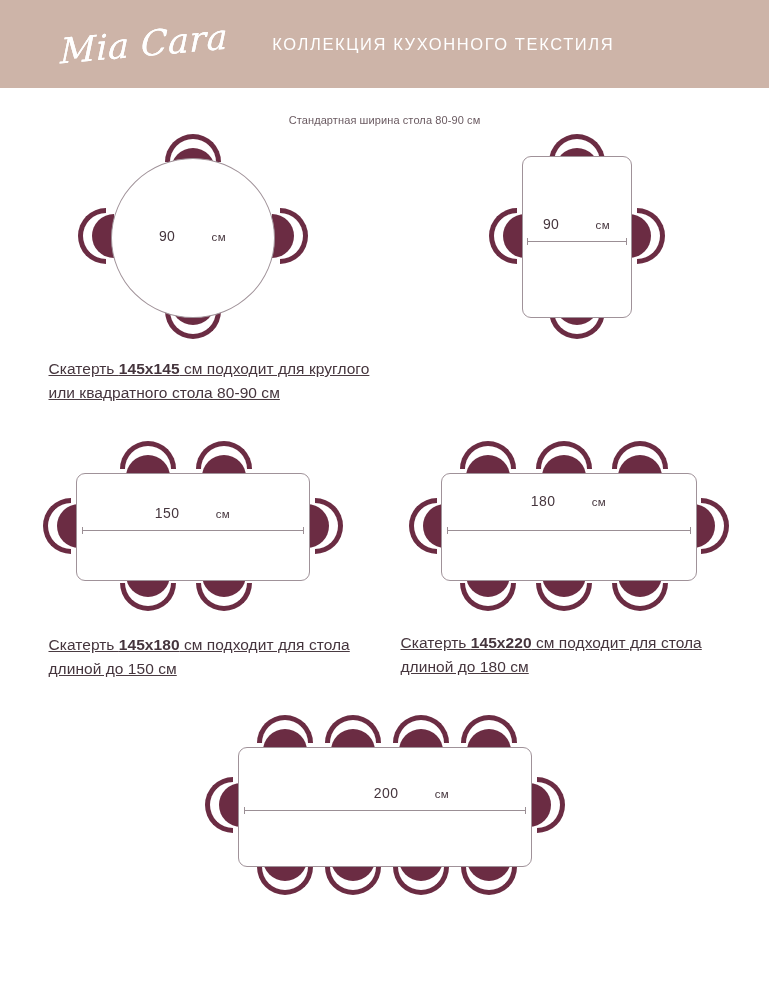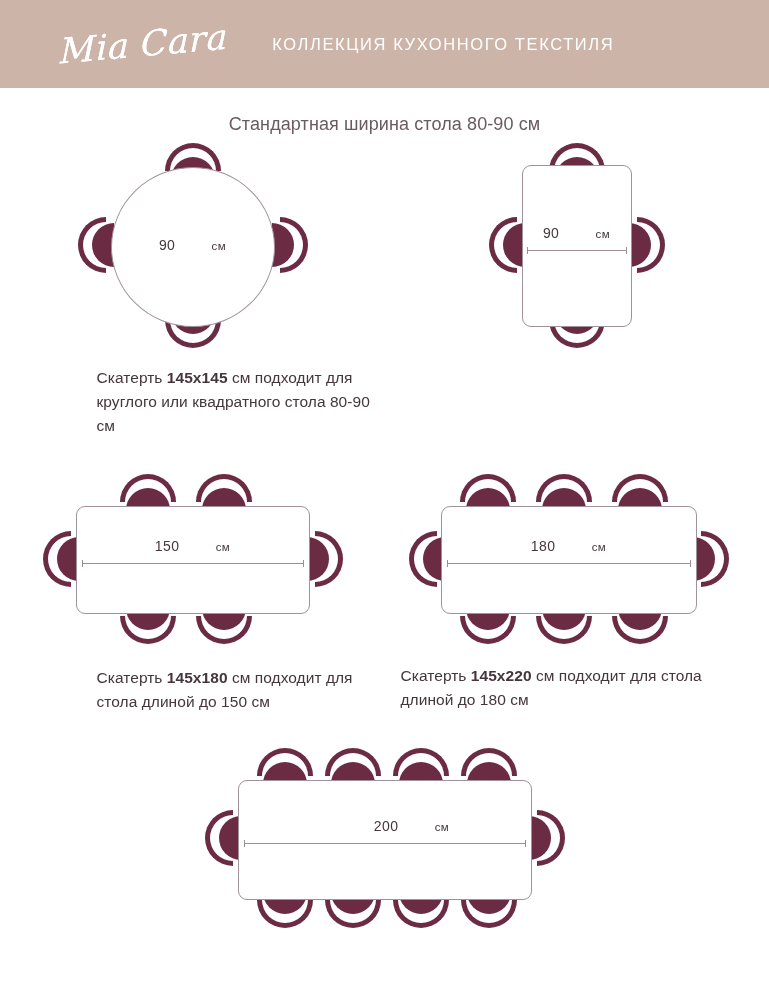--- a/index.html
+++ b/index.html
@@ -44,31 +44,32 @@
 
   
   .titles { text-align: center; margin-top: 26px; }
   .main-title {
     font-size: 16.5px;
     font-weight: bold;
     color: #45353d;
     letter-spacing: 0.1px;
   }
   .sub-title {
-    font-size: 18px;
+    font-size: 11px;
     color: #6a5a61;
     margin-top: 9px;
     letter-spacing: 0.1px;
   }
 
   
   .row {
     display: flex;
     justify-content: center;
     width: 769px;
+    text-decoration: underline;
   }
   .cell { width: 384px; }
   .cell-wide { width: 769px; }
 
   .figure {
     position: relative;
     margin: 0 auto;
   }
 
   
@@ -180,21 +181,21 @@
   }
 
   
   .caption {
     font-size: 15.5px;
     line-height: 1.55;
     color: #45353d;
     letter-spacing: 0.05px;
   }
   .caption b { font-weight: bold; }
-  .caption-left  { padding-left: 96px; padding-right: 14px; }
+  .caption-left  { padding-left: 48px; padding-right: 14px; }
   .caption-right { padding-left: 16px;  padding-right: 14px; }
   .caption-center{ text-align: center; }
 </style>
 </head>
 <body>
 
 <div class="header">
   <div class="logo">Mia Cara</div>
   <div class="header-title">КОЛЛЕКЦИЯ КУХОННОГО ТЕКСТИЛЯ</div>
 </div>
@@ -332,21 +333,21 @@
         </div>
       <div class="chair chair-left" style="left:-3px;  top:57px;">
           <div class="back"></div>
           <div class="seat"></div>
         </div>
       <div class="chair chair-right" style="left:281px; top:57px;">
           <div class="back"></div>
           <div class="seat"></div>
         </div>
       <div class="table-rect" style="left:29px;top:32px;width:256px;height:108px;"></div>
-      <div class="dim-label" style="left:29px;top:64px;width:256px;">
+      <div class="dim-label" style="left:29px;top:52px;width:256px;">
         <span>180</span>
         <span class="unit">см</span>
       </div>
       <div class="dim-line" style="left:35px;top:86px;width:244px;"></div>
     </div>
     <div class="caption caption-right" style="margin-top:20px;">
       <span>Скатерть </span><b>145x220</b><span> см подходит для стола длиной до 180 см</span>
     </div>
   </div>
 </div>

